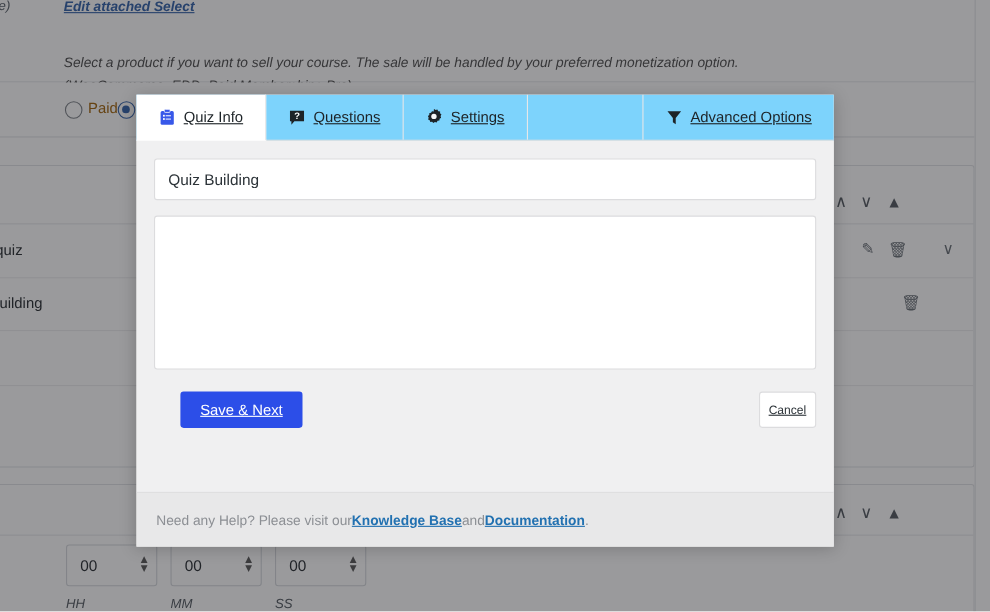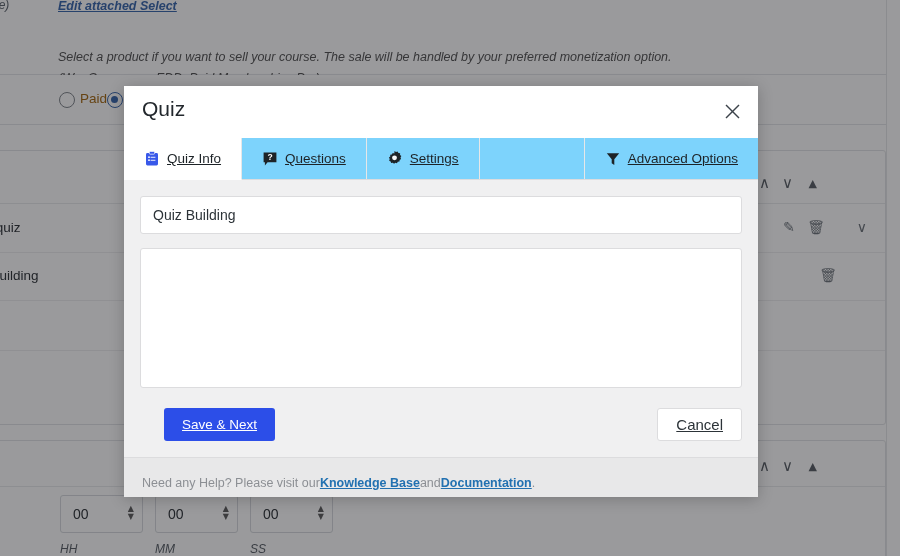--- a/index.html
+++ b/index.html
@@ -364,22 +364,22 @@
     cursor: pointer;
     text-decoration: underline;
     margin-left: 24px;
   }
   .btn-secondary {
     background: #ffffff;
     color: #2c3338;
     border: 1px solid #dcdcde;
     border-radius: 3px;
     height: 33px;
-    padding: 0 18px;
-    font-size: 15px;
+    padding: 0 8px;
+    font-size: 11px;
     font-family: "Liberation Sans", sans-serif;
     cursor: pointer;
     text-decoration: underline;
   }
 
   .modal-footer {
     flex: 0 0 auto;
     height: 50px;
     background: #e8e8e9;
     border-top: 1px solid #dcdcde;
@@ -465,29 +465,20 @@
     </div>
 
     <div class="bg-right-rail"></div>
   </div>
 </div>
 
 <div id="dim-overlay"></div>
 
 <div id="quiz-modal">
 
-  <div class="modal-header">
-    <div class="modal-title">Quiz</div>
-    <div class="modal-close">
-      <svg width="17" height="17" viewBox="0 0 17 17" aria-hidden="true">
-        <line x1="2" y1="2" x2="15" y2="15" stroke="currentColor" stroke-width="1.4"></line>
-        <line x1="15" y1="2" x2="2" y2="15" stroke="currentColor" stroke-width="1.4"></line>
-      </svg>
-    </div>
-  </div>
 
   <div class="modal-tabs">
 
     <div class="tab active">
       <span class="tab-icon">
         <svg width="14" height="15" viewBox="0 0 14 15" aria-hidden="true">
           <rect x="1" y="2" width="12" height="12.5" rx="1.4" fill="#3858e9"></rect>
           <rect x="4.4" y="0.4" width="5.2" height="2.8" rx="0.8" fill="#3858e9" stroke="#ffffff" stroke-width="0.7"></rect>
           <rect x="3.2" y="5.4" width="1.6" height="1.6" fill="#ffffff"></rect>
           <rect x="5.6" y="5.8" width="4.8" height="0.9" fill="#ffffff"></rect>

